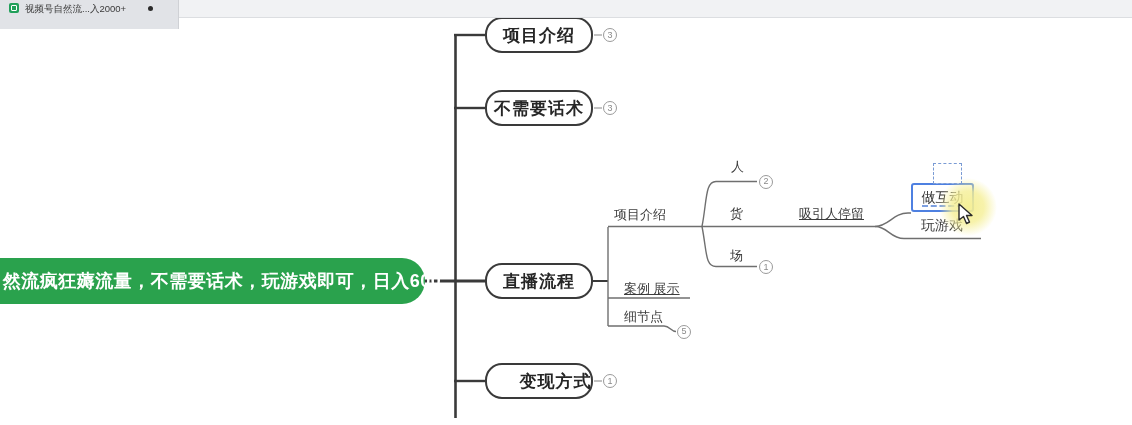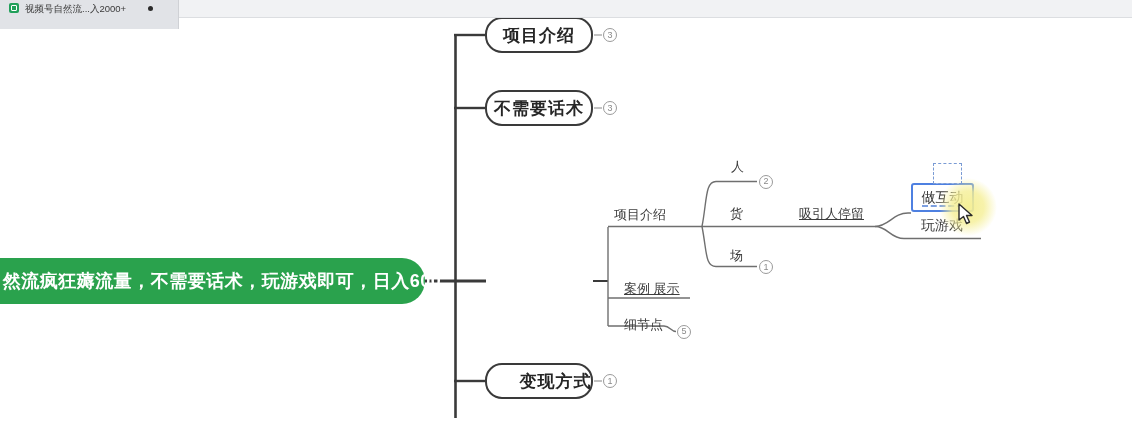--- a/index.html
+++ b/index.html
@@ -123,36 +123,37 @@
       <path d="M594,35 H602"></path>
       <path d="M594,108 H602"></path>
       <path d="M594,381 H602"></path>
     </g>
   </svg>
 
   <div class="rootnode">视频号自然流疯狂薅流量，不需要话术，玩游戏即可，日入600</div>
 
   <div class="topicbox" style="left:485px;top:17px;">项目介绍</div>
   <div class="topicbox" style="left:485px;top:90px;">不需要话术</div>
+  <div class="topicbox" style="left:485px;top:263px;">直播流程</div>
   <div class="topicbox" style="left:485px;top:363px;padding-left:33px;">变现方式</div>
 
   <div class="cnum" style="left:603px;top:28px;">3</div>
   <div class="cnum" style="left:603px;top:101px;">3</div>
   <div class="cnum" style="left:603px;top:374px;">1</div>
   <div class="cnum" style="left:759px;top:174.5px;">2</div>
   <div class="cnum" style="left:759px;top:260px;">1</div>
   <div class="cnum" style="left:677px;top:324.5px;">5</div>
 
   <div class="lbl" style="left:614px;top:206px;">项目介绍</div>
   <div class="lbl" style="left:731px;top:158px;">人</div>
   <div class="lbl" style="left:730px;top:205px;">货</div>
   <div class="lbl" style="left:730px;top:247px;">场</div>
   <div class="lbl" style="left:799px;top:205px;text-decoration:underline;">吸引人停留</div>
   <div class="lbl" style="left:624px;top:280px;text-decoration:underline;">案例 展示</div>
-  <div class="lbl" style="left:624px;top:316px;">细节点</div>
+  <div class="lbl" style="left:624px;top:308px;">细节点</div>
   <div class="lbl big" style="left:921px;top:217px;">玩游戏</div>
 
   <div class="highlight"></div>
 
   <div class="selbox">
     <span>做互动</span>
     <span class="droplinemark"></span>
   </div>
 
   <div class="ghostbox"></div>

